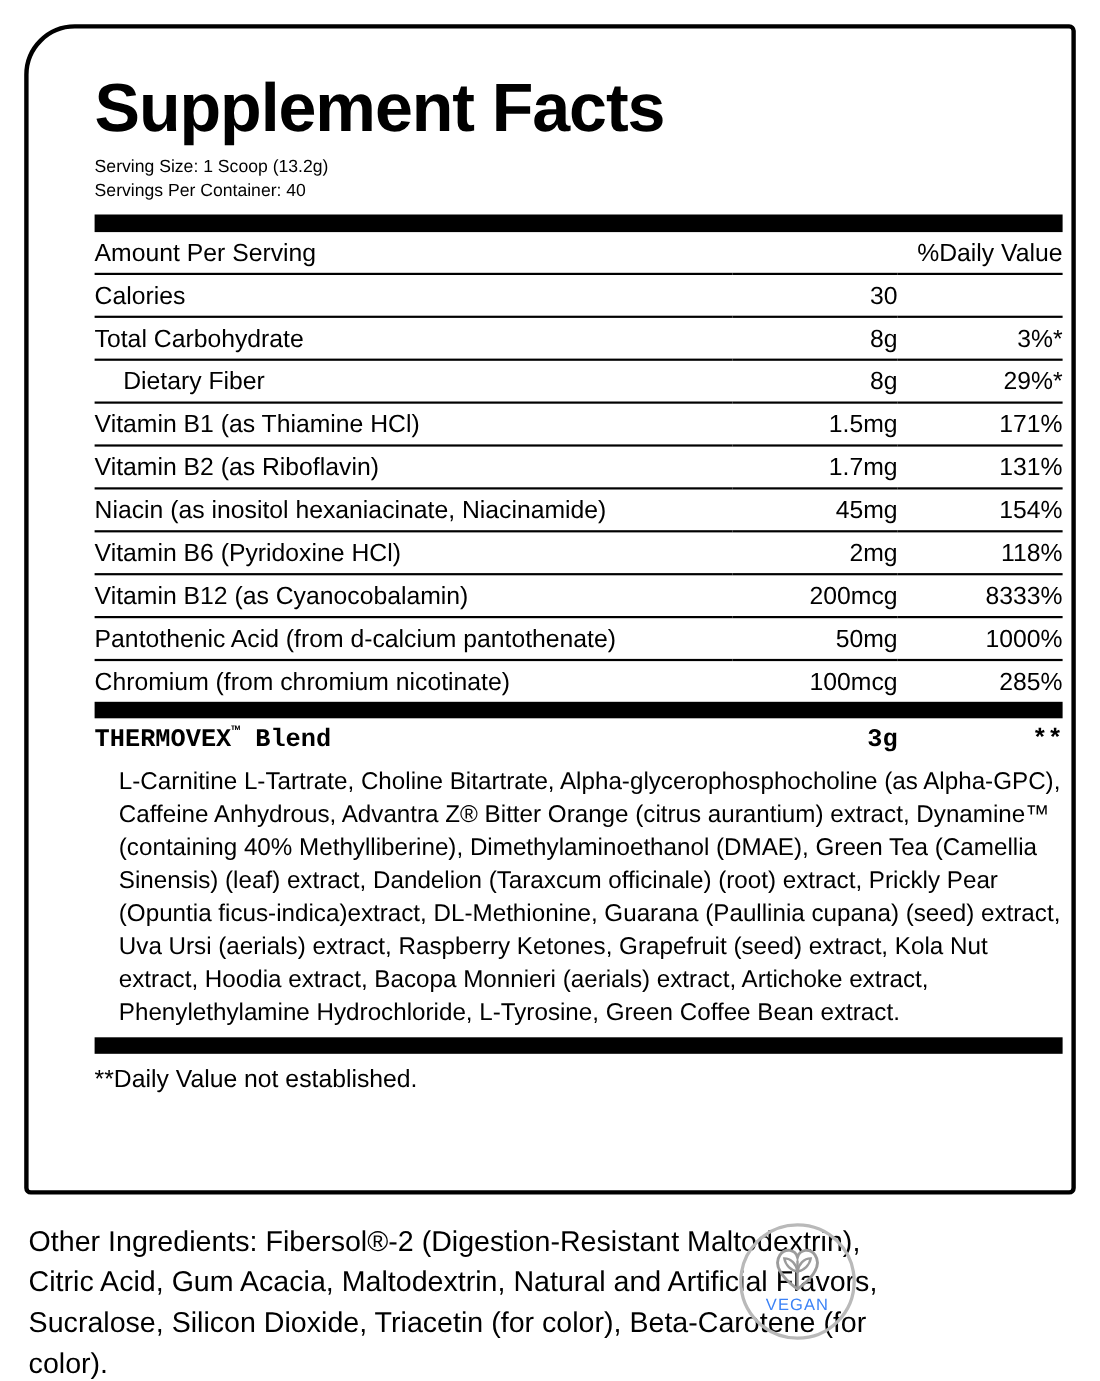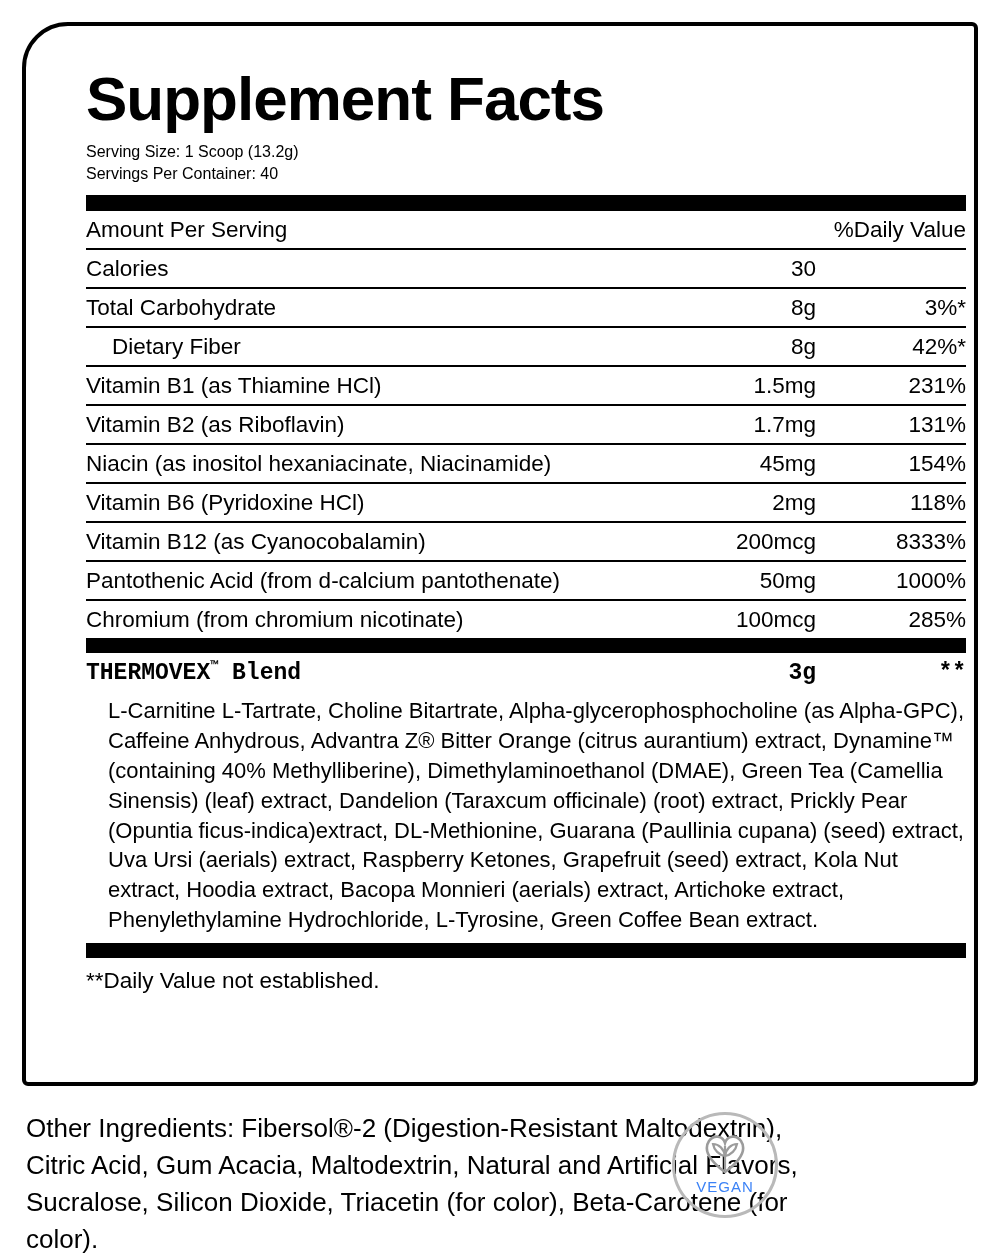--- a/index.html
+++ b/index.html
@@ -197,26 +197,26 @@
           <td class="dv"></td>
         </tr>
         <tr>
           <td class="name">Total Carbohydrate</td>
           <td class="amount">8g</td>
           <td class="dv">3%*</td>
         </tr>
         <tr>
           <td class="name indent">Dietary Fiber</td>
           <td class="amount">8g</td>
-          <td class="dv">42%*</td>
+          <td class="dv">29%*</td>
         </tr>
         <tr>
           <td class="name">Vitamin B1 (as Thiamine HCl)</td>
           <td class="amount">1.5mg</td>
-          <td class="dv">231%</td>
+          <td class="dv">171%</td>
         </tr>
         <tr>
           <td class="name">Vitamin B2 (as Riboflavin)</td>
           <td class="amount">1.7mg</td>
           <td class="dv">131%</td>
         </tr>
         <tr>
           <td class="name">Niacin (as inositol hexaniacinate, Niacinamide)</td>
           <td class="amount">45mg</td>
           <td class="dv">154%</td>

